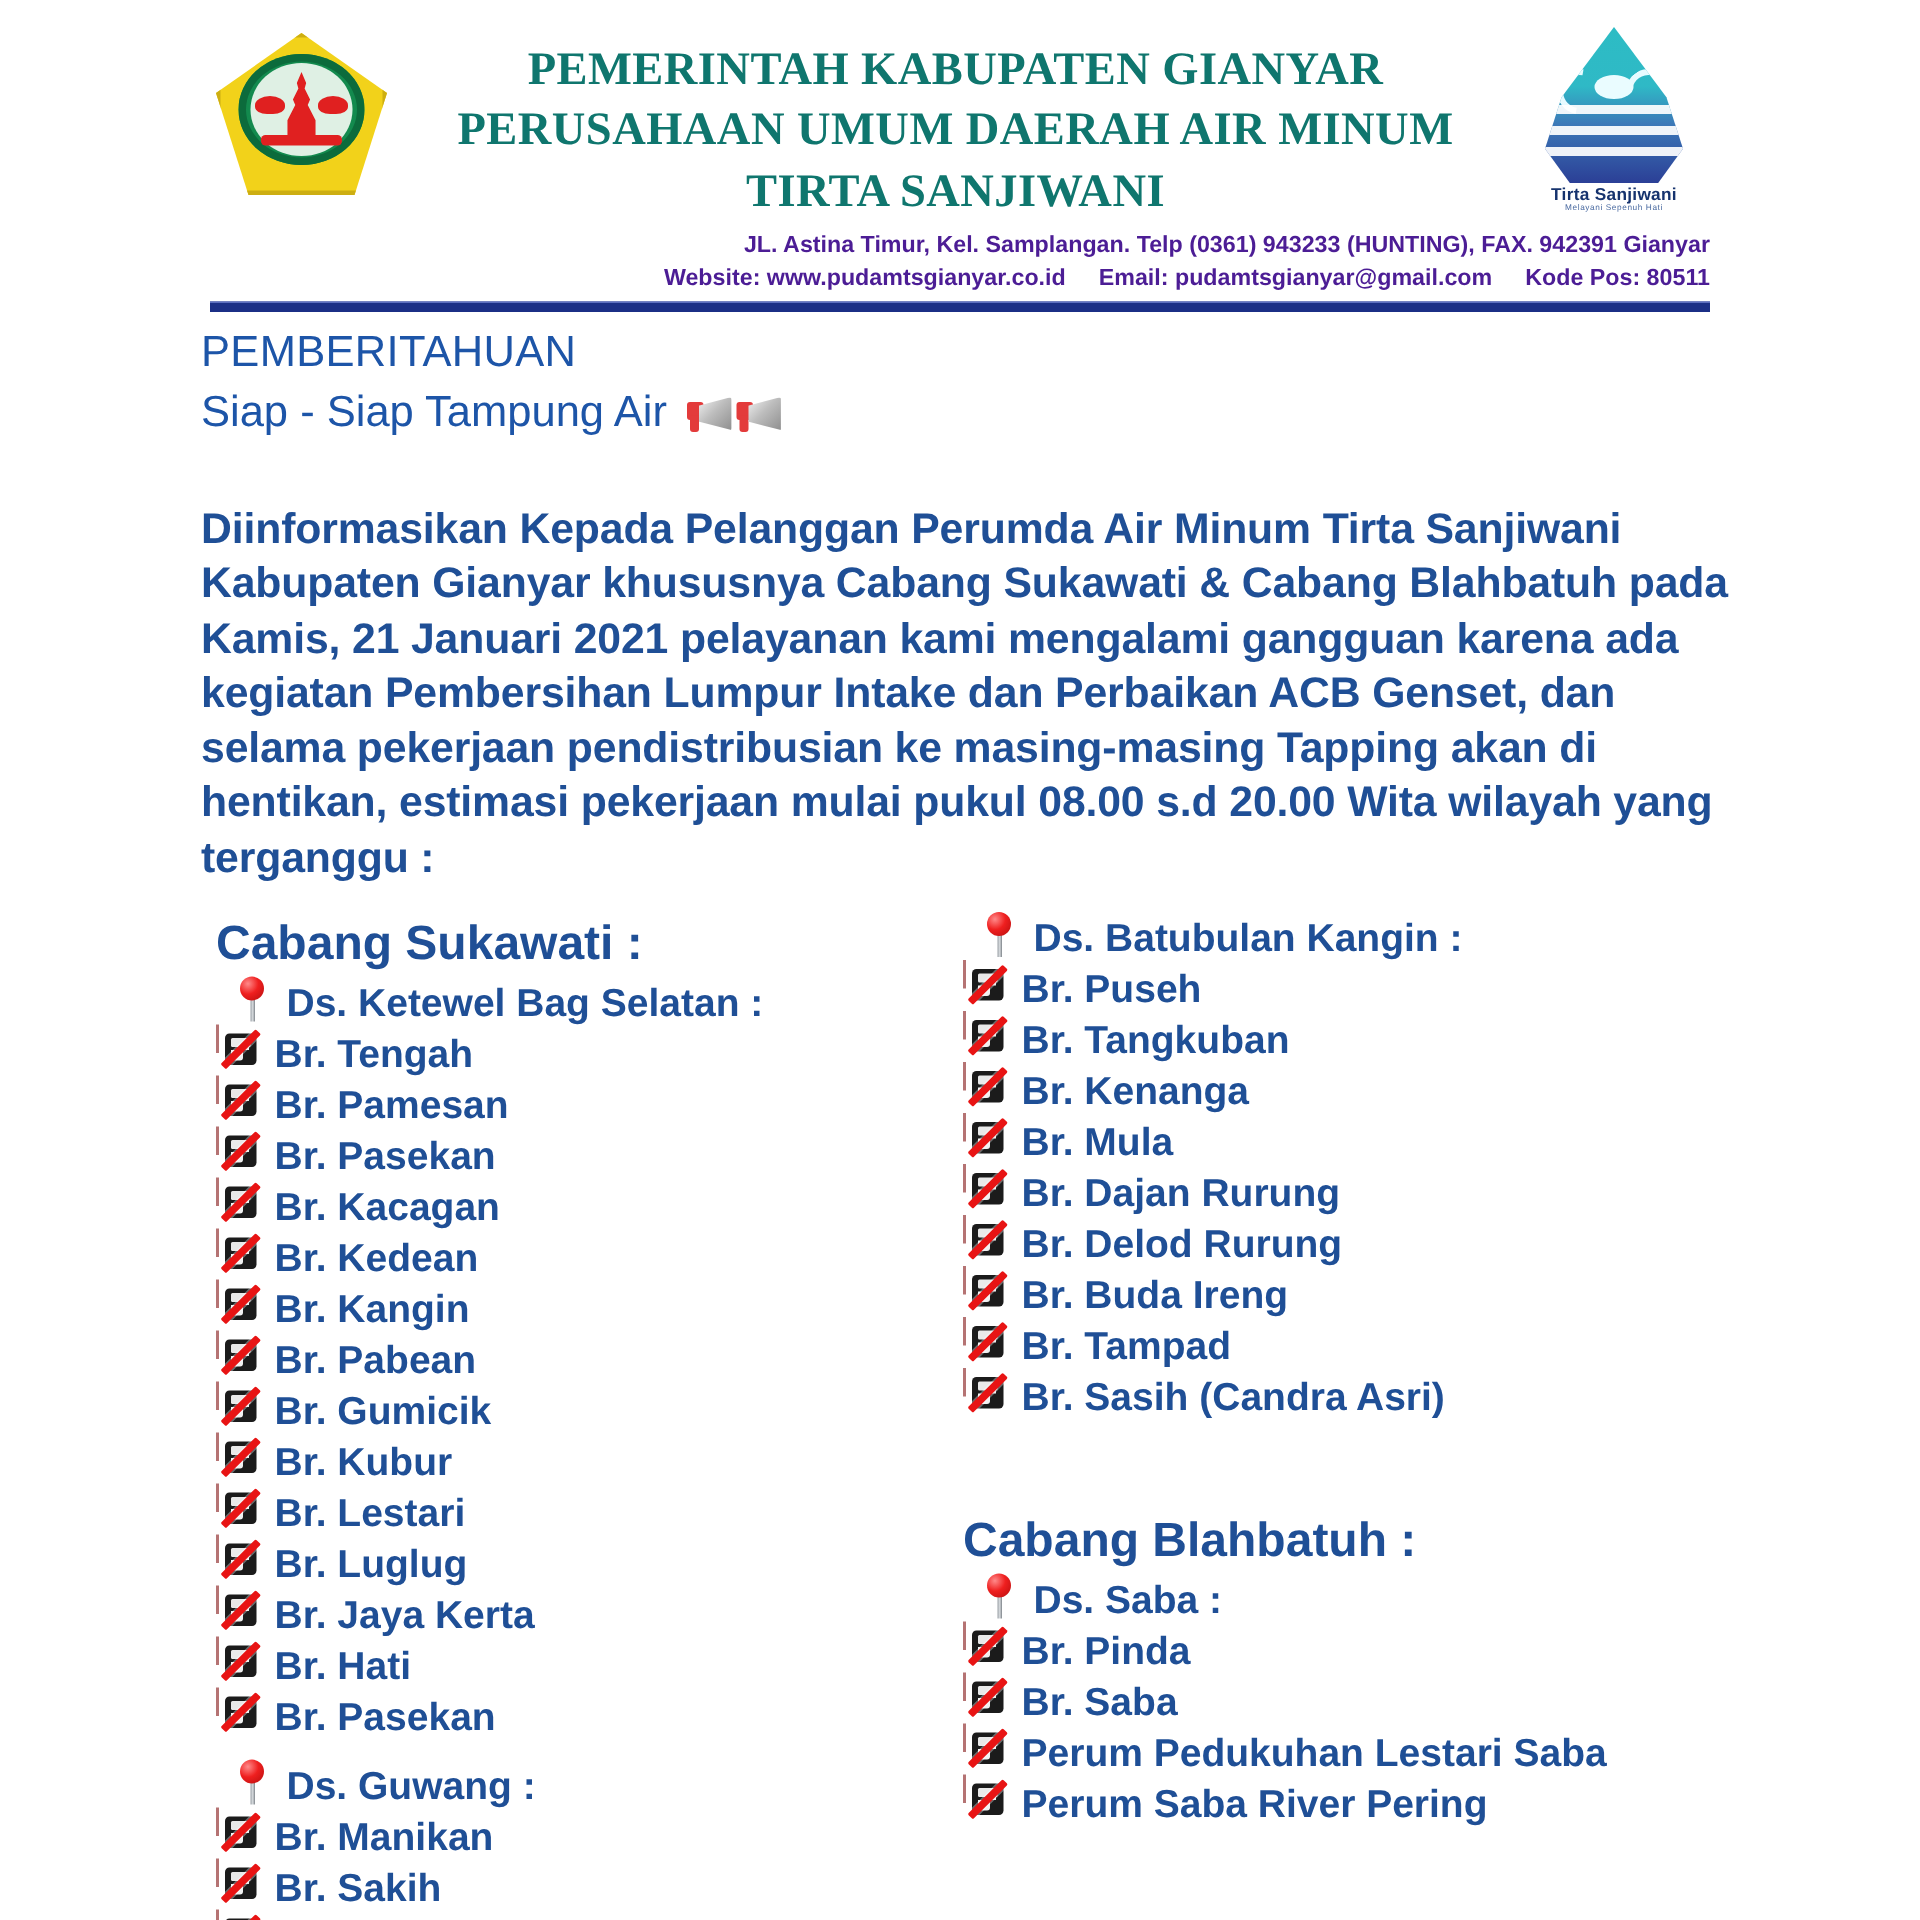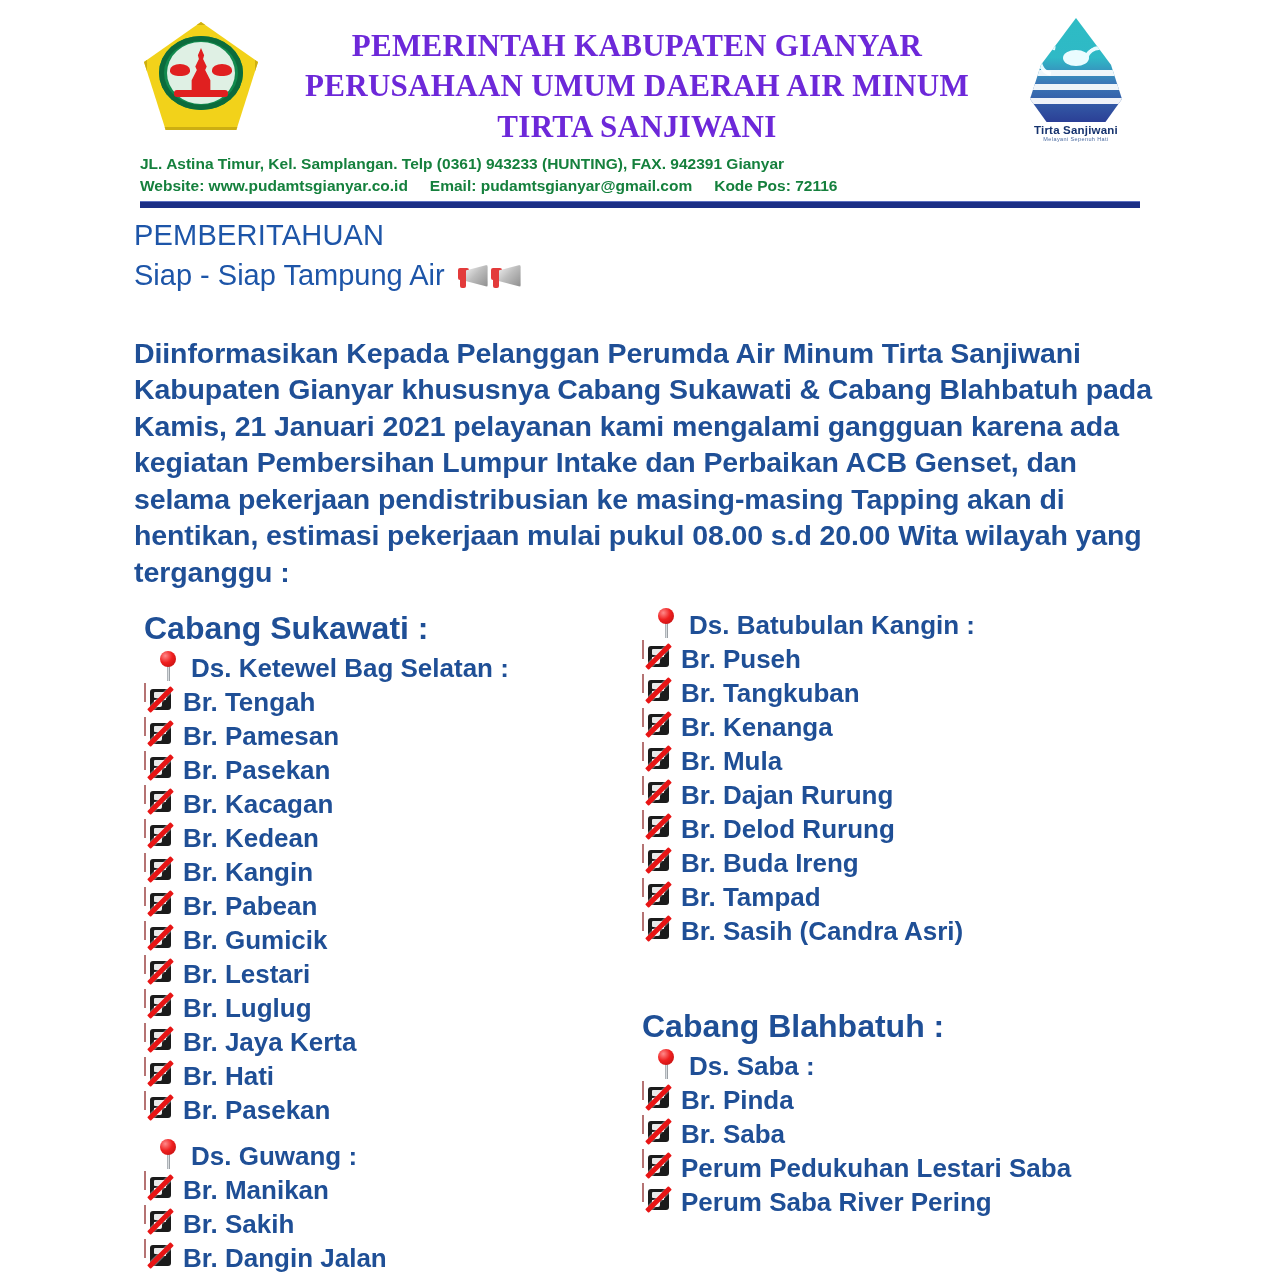--- a/index.html
+++ b/index.html
@@ -37,30 +37,30 @@
     text-align:center;
   }
   .lh-center{
     flex:1 1 auto;
     text-align:center;
     padding-top:8px;
   }
   .lh-title{
     font-family:"Liberation Serif","DejaVu Serif",serif;
     font-weight:bold;
-    color:#6d28d9;
+    color:#0f766e;
     font-size:31px;
     letter-spacing:0.3px;
     line-height:1.30;
     white-space:nowrap;
   }
   .lh-contact{
     margin-top:6px;
-    text-align:left;
-    color:#15803d;
+    text-align:right;
+    color:#4c1d95;
     font-weight:bold;
     font-size:15.5px;
     line-height:1.42;
     font-family:"Liberation Sans","DejaVu Sans",sans-serif;
   }
   .lh-contact .sp{display:inline-block;width:22px;}
   .lh-rule{
     margin:4px auto 0 auto;
     width:1000px;
     height:6px;
@@ -299,21 +299,21 @@
         <div class="droplabel">Tirta Sanjiwani</div>
         <div class="dropsub">Melayani Sepenuh Hati</div>
       </div>
     </div>
 
   </div>
 
   <div class="lh-contact">
     <div>JL. Astina Timur, Kel. Samplangan. Telp (0361) 943233 (HUNTING), FAX. 942391 Gianyar</div>
     <div>
-      <span>Website: www.pudamtsgianyar.co.id</span><span class="sp"></span><span>Email: pudamtsgianyar@gmail.com</span><span class="sp"></span><span>Kode Pos: 72116</span>
+      <span>Website: www.pudamtsgianyar.co.id</span><span class="sp"></span><span>Email: pudamtsgianyar@gmail.com</span><span class="sp"></span><span>Kode Pos: 80511</span>
     </div>
   </div>
 </div>
 <div class="lh-rule"></div>
 
 <div class="sheet">
 
   <div class="notice-title">PEMBERITAHUAN</div>
 
   <div class="notice-sub">
@@ -407,20 +407,28 @@
                 <span class="glass"></span>
               </span><span class="slash"></span></span></span>
           <span class="lbl">Br. Gumicik</span>
         </div>
       <div class="li">
           <span class="ico"><span class="nowater"><span class="plate">
                 <span class="tap"></span>
                 <span class="tapstem"></span>
                 <span class="glass"></span>
               </span><span class="slash"></span></span></span>
+          <span class="lbl">Br. Kubur</span>
+        </div>
+      <div class="li">
+          <span class="ico"><span class="nowater"><span class="plate">
+                <span class="tap"></span>
+                <span class="tapstem"></span>
+                <span class="glass"></span>
+              </span><span class="slash"></span></span></span>
           <span class="lbl">Br. Lestari</span>
         </div>
       <div class="li">
           <span class="ico"><span class="nowater"><span class="plate">
                 <span class="tap"></span>
                 <span class="tapstem"></span>
                 <span class="glass"></span>
               </span><span class="slash"></span></span></span>
           <span class="lbl">Br. Luglug</span>
         </div>

